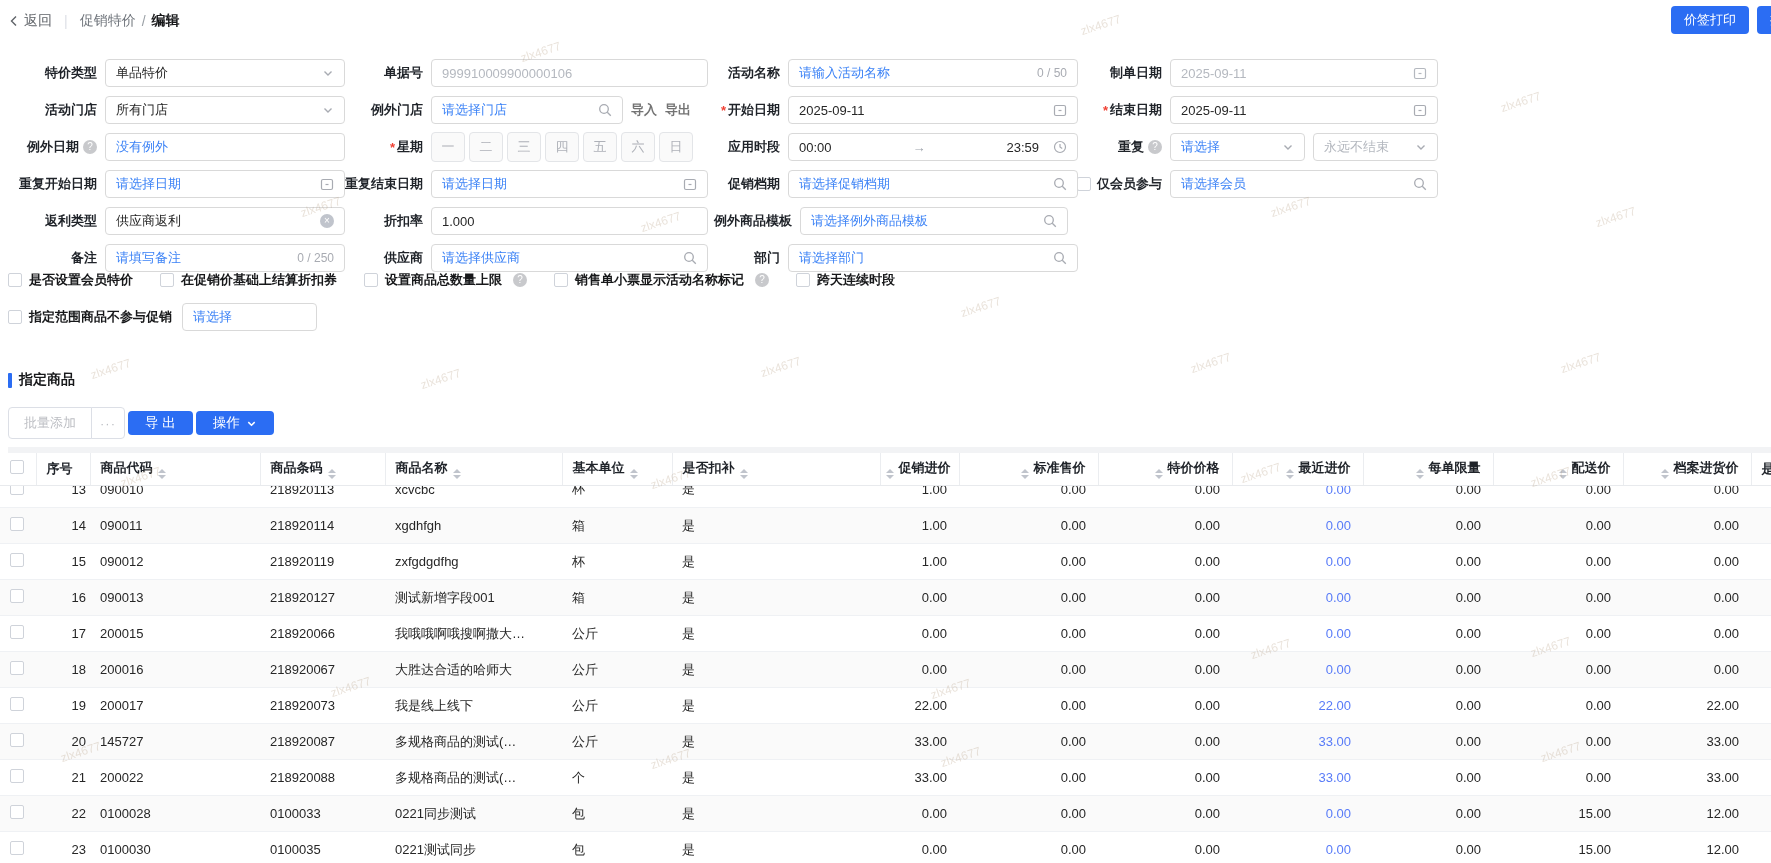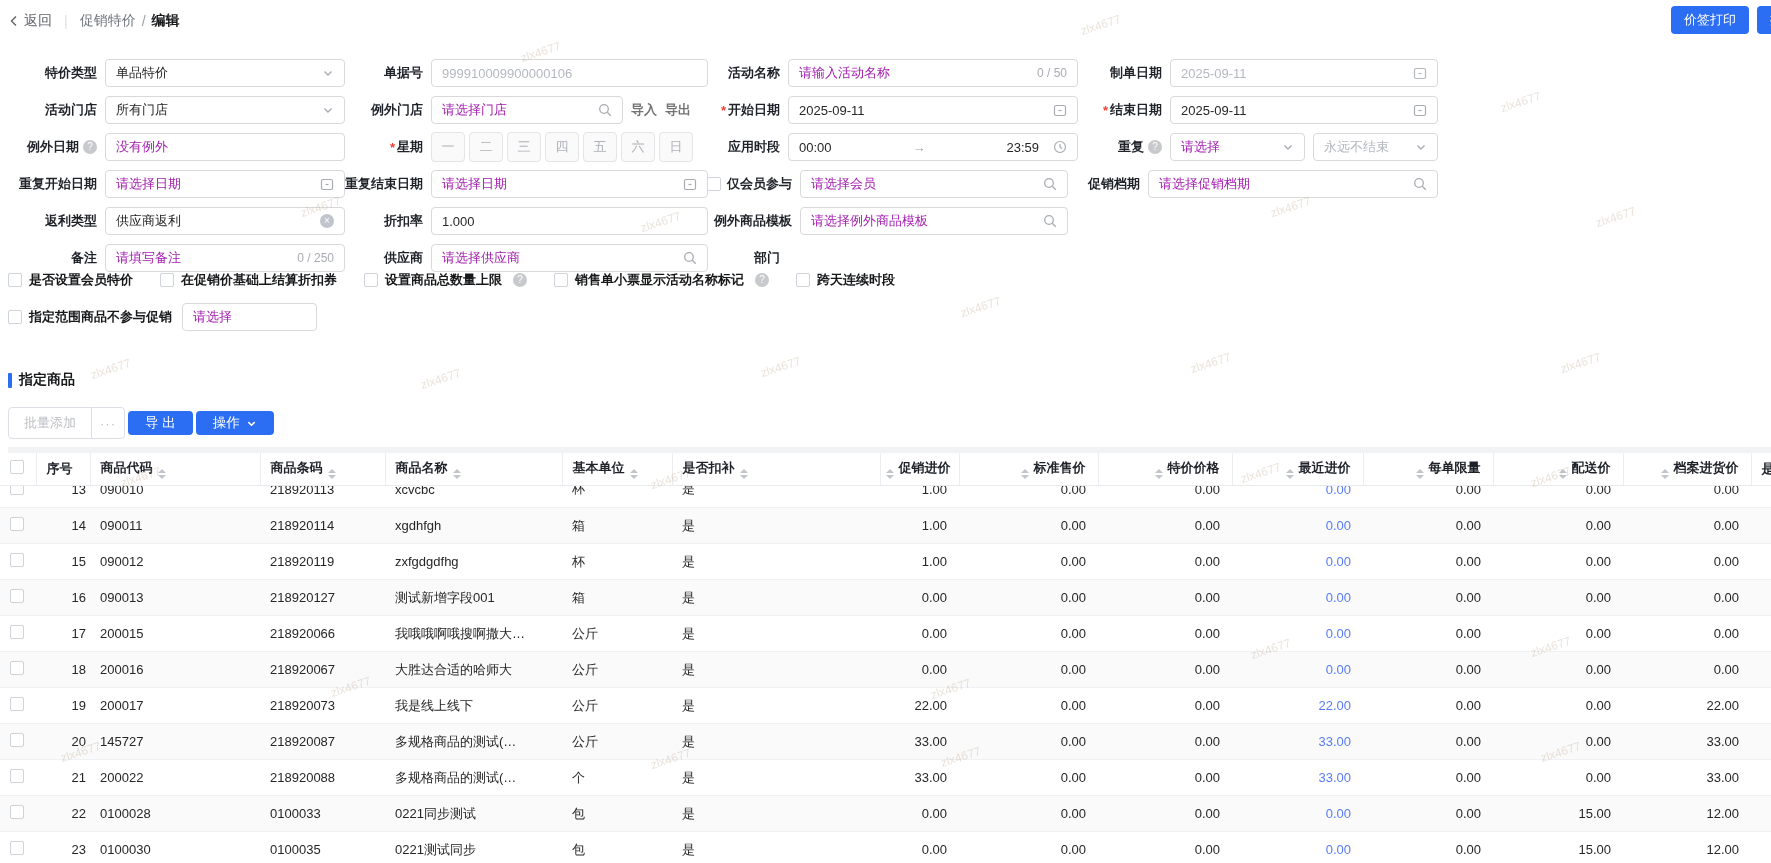--- a/index.html
+++ b/index.html
@@ -26,21 +26,21 @@
   .fl { display:flex; align-items:center; justify-content:flex-end; font-weight:600;
     color:#1f2329; padding-right:8px; white-space:nowrap; }
   .c1 .fl { width:97px; } .c1 .fc-wrap { width:240px; }
   .c2 .fl { width:86px; } .c2 .fc-wrap { width:277px; }
   .c3 .fl { width:80px; } .c3 .fc-wrap { width:290px; }
   .c4 .fl { width:92px; } .c4 .fc-wrap { width:268px; }
   .fc-wrap { display:flex; align-items:center; gap:8px; }
   .fc { position:relative; display:flex; align-items:center; flex:1; height:28px;
     border:1px solid #d9d9d9; border-radius:4px; background:#fff; padding:0 10px; min-width:0; }
   .fc .val { color:#262626; }
-  .fc .ph { color:#a21caf; }
+  .fc .ph { color:#3b82f6; }
   .fc .dim { color:#b4b8bf; }
   .fc .tail { margin-left:auto; display:flex; align-items:center; color:#a8abb2; }
   .fc .counter { margin-left:auto; color:#a8abb2; font-size:12px; }
   .req { color:#f04134; margin-right:2px; }
   .q { width:14px; height:14px; border-radius:50%; background:#c8c9cc; color:#fff;
     font-size:10px; line-height:14px; text-align:center; margin-left:4px; flex:none; font-weight:400; }
   .clear { width:14px; height:14px; border-radius:50%; background:#c0c4cc; color:#fff;
     font-size:10px; line-height:13px; text-align:center; margin-left:auto; }
   .link { color:#737373; font-weight:600; white-space:nowrap; cursor:pointer; }
   .wdays { display:flex; gap:4px; }
@@ -348,44 +348,44 @@
           <span class="ph">请选择日期</span>
           <span class="tail icn">
                 <svg width="14" height="14" viewBox="0 0 14 14" fill="none" stroke="#a8abb2" stroke-width="1.2">
                   <rect x="1.5" y="2.5" width="11" height="10" rx="1.5"></rect>
                   <path d="M5.5 7.5 H8.5"></path>
                 </svg>
               </span>
         </span>
           </span>
       </div>
-      <div class="fi c4">
-        <span class="fl">
-            <span class="cb" style="margin-right:6px;"></span>
-            <span>仅会员参与</span>
-          </span>
-        <span class="fc-wrap">
-            <span class="fc">
-          <span class="ph">请选择会员</span>
+      <div class="fi c3">
+        <span class="fl">
+            <span>促销档期</span>
+          </span>
+        <span class="fc-wrap">
+            <span class="fc">
+          <span class="ph">请选择促销档期</span>
           <span class="tail icn">
                 <svg width="14" height="14" viewBox="0 0 14 14" fill="none" stroke="#a8abb2" stroke-width="1.3">
                   <circle cx="6" cy="6" r="4.3"></circle>
                   <path d="M9.3 9.3 L12.8 12.8"></path>
                 </svg>
               </span>
         </span>
           </span>
       </div>
-      <div class="fi c3">
-        <span class="fl">
-            <span>促销档期</span>
-          </span>
-        <span class="fc-wrap">
-            <span class="fc">
-          <span class="ph">请选择促销档期</span>
+      <div class="fi c4">
+        <span class="fl">
+            <span class="cb" style="margin-right:6px;"></span>
+            <span>仅会员参与</span>
+          </span>
+        <span class="fc-wrap">
+            <span class="fc">
+          <span class="ph">请选择会员</span>
           <span class="tail icn">
                 <svg width="14" height="14" viewBox="0 0 14 14" fill="none" stroke="#a8abb2" stroke-width="1.3">
                   <circle cx="6" cy="6" r="4.3"></circle>
                   <path d="M9.3 9.3 L12.8 12.8"></path>
                 </svg>
               </span>
         </span>
           </span>
       </div>
     </div>
@@ -454,20 +454,31 @@
                   <circle cx="6" cy="6" r="4.3"></circle>
                   <path d="M9.3 9.3 L12.8 12.8"></path>
                 </svg>
               </span>
         </span>
           </span>
       </div>
       <div class="fi c3">
         <span class="fl">
             <span>部门</span>
+          </span>
+        <span class="fc-wrap">
+            <span class="fc">
+          <span class="ph">请选择部门</span>
+          <span class="tail icn">
+                <svg width="14" height="14" viewBox="0 0 14 14" fill="none" stroke="#a8abb2" stroke-width="1.3">
+                  <circle cx="6" cy="6" r="4.3"></circle>
+                  <path d="M9.3 9.3 L12.8 12.8"></path>
+                </svg>
+              </span>
+        </span>
           </span>
       </div>
     </div>
   </div>
 
   <div class="optrow">
     <label class="opt">
         <span class="cb"></span>
         <span>是否设置会员特价</span>
       </label>

